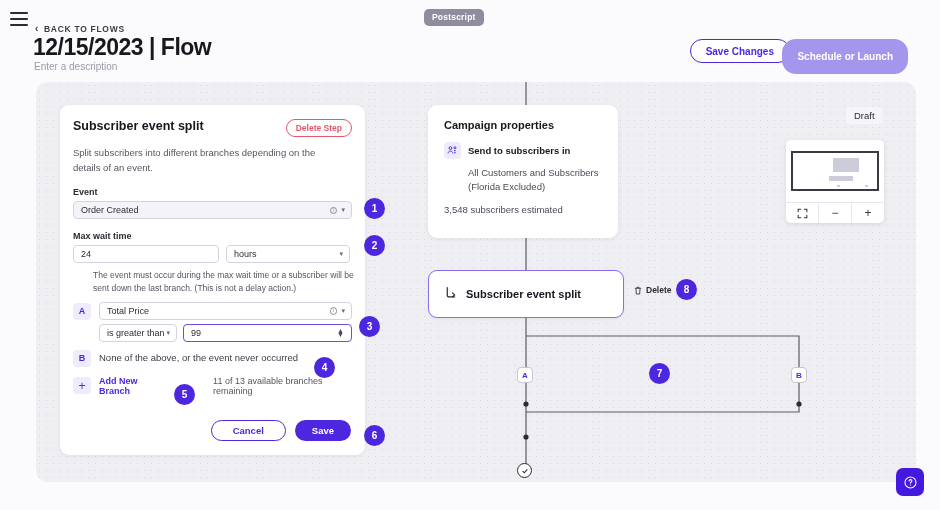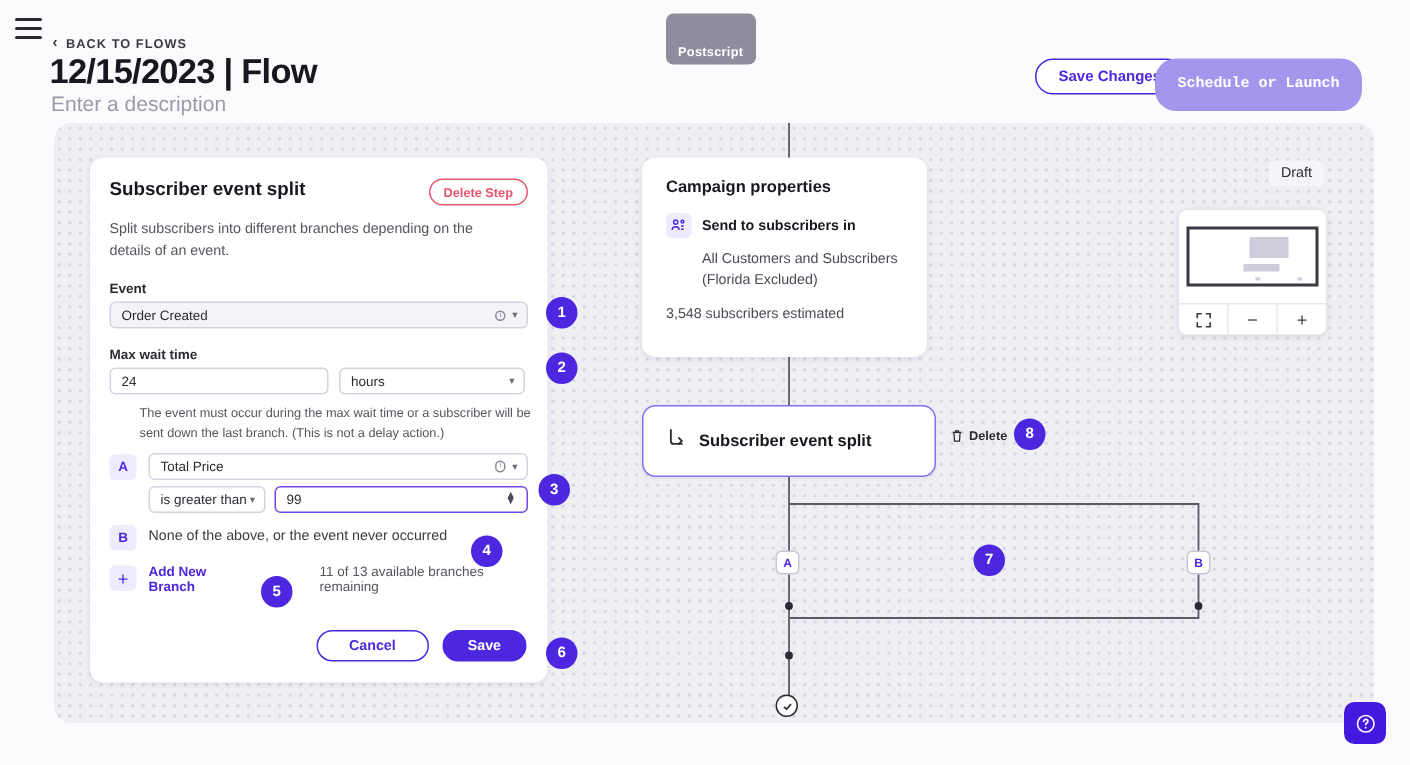--- a/index.html
+++ b/index.html
@@ -18,62 +18,62 @@
   
   .hamburger {
     position: absolute; left: 10px; top: 12px;
     width: 18px; height: 14px;
     display: flex; flex-direction: column; justify-content: space-between;
     cursor: pointer;
   }
   .hamburger i { display:block; height: 1.6px; background: #2b2b33; border-radius: 1px; }
 
   .ps-badge {
-    position: absolute; left: 444px; top: 9px;
+    position: absolute; left: 424px; top: 9px;
     background: #8d8d9e; color: #fff;
     font-size: 8.5px; font-weight: 700; letter-spacing: .2px;
-    padding: 20px 8px 4px; border-radius: 5px;
+    padding: 3px 8px 4px; border-radius: 5px;
   }
 
   .back-link {
     position: absolute; left: 35px; top: 24px;
     display: flex; align-items: center; gap: 5px;
     font-size: 8.5px; font-weight: 700; letter-spacing: .7px;
     color: #3b3b45; cursor: pointer;
   }
   .back-link .chev { font-size: 10px; line-height: 1; color:#3b3b45; }
 
   .page-title {
     position: absolute; left: 33px; top: 34px;
     font-size: 23px; font-weight: 700; letter-spacing: -0.5px; color: #17171f;
     white-space: nowrap;
   }
   .page-desc {
     position: absolute; left: 34px; top: 61px;
-    font-size: 14px; color: #9a9aa8;
+    font-size: 10px; color: #9a9aa8;
     cursor: text;
   }
 
   .btn-save-changes {
     position: absolute; right: 150px; top: 39px;
     height: 24px; padding: 0 15px;
     border: 1.3px solid #4d27e0; border-radius: 14px;
     background: #fff; color: #4d27e0;
     font-size: 10px; font-weight: 700;
     display: flex; align-items: center; cursor: pointer;
     font-family: "Liberation Sans", sans-serif;
   }
   .btn-schedule {
     position: absolute; right: 32px; top: 39px;
     height: 35px; padding: 14px 15px;
     border: none; border-radius: 14px;
     background: #a396ec; color: #fff;
     font-size: 10px; font-weight: 700;
     display: flex; align-items: center; cursor: pointer;
-    font-family: Liberation Mono, monospace;
+    font-family: Liberation Sans, sans-serif;
   }
 
   
   .canvas {
     position: absolute; left: 36px; top: 82px;
     width: 880px; height: 400px;
     border-radius: 12px;
     background-color: #eeeef3;
     background-image: radial-gradient(#d6d6e2 0.9px, transparent 0.9px);
     background-size: 7px 7px;

